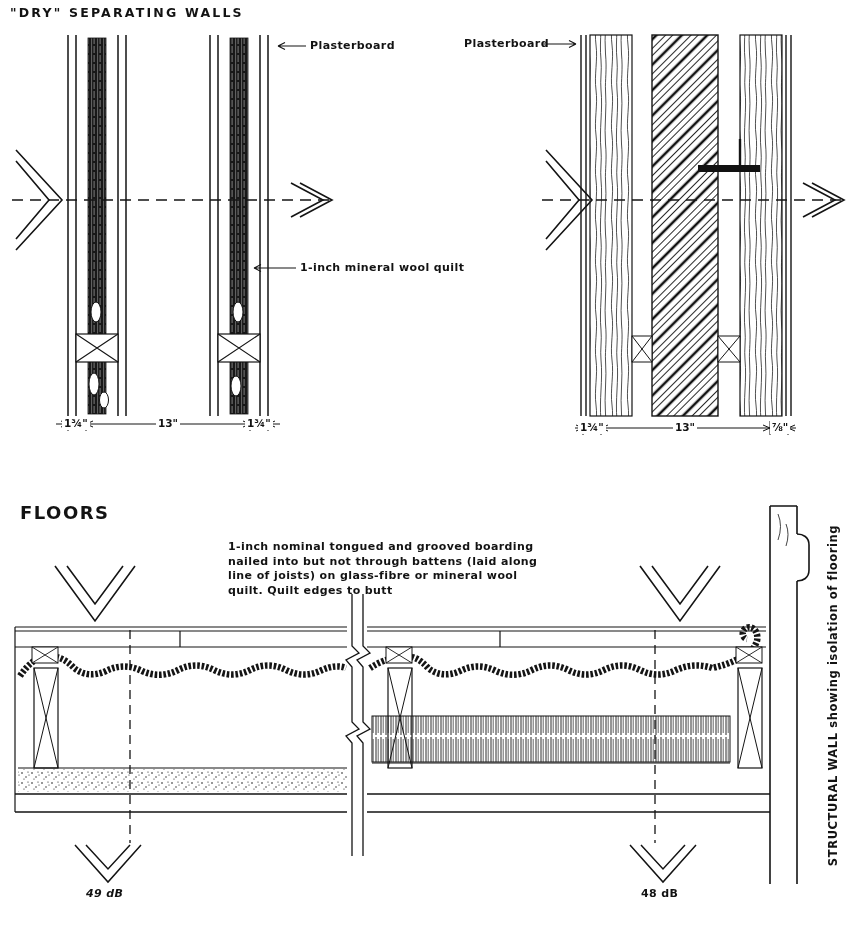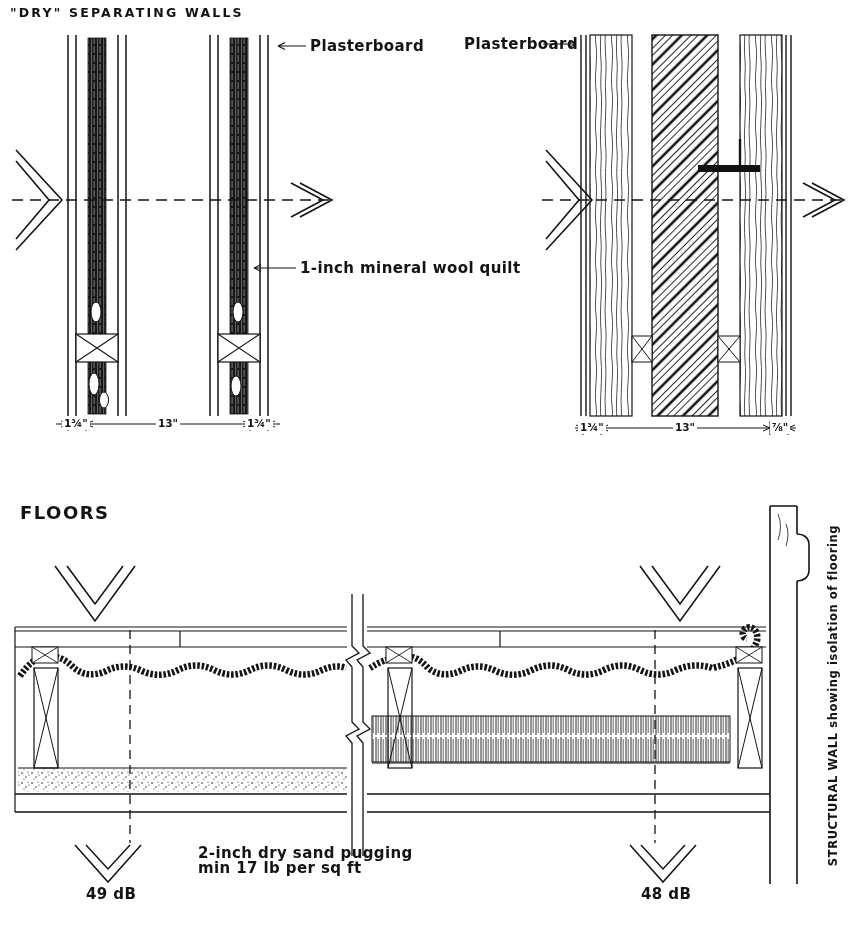--- a/index.html
+++ b/index.html
@@ -1,19 +1,19 @@
 <!DOCTYPE html>
 <html><head>
 <meta charset="utf-8">
 <style>
   html,body{margin:0;padding:0;background:#fff;}
   .page{position:relative;width:855px;height:947px;background:#fff;overflow:hidden;
         font-family:"DejaVu Sans",sans-serif;color:#131313;}
   .art{position:absolute;left:0;top:0;}
-  .lbl{position:absolute;font-weight:700;font-size:15px;line-height:14.5px;
+  .lbl{position:absolute;font-weight:700;font-size:11px;line-height:14.5px;
        letter-spacing:0.4px;white-space:pre-line;color:#131313;}
   .title{font-size:12.5px;letter-spacing:2.2px;}
   .sub{font-size:18px;letter-spacing:1.5px;}
   .dim{font-size:10.5px;background:#fff;padding:0 2px;letter-spacing:0;line-height:13px;}
   .vert{width:380px;height:15px;transform:rotate(-90deg);transform-origin:center;
         text-align:center;font-size:11.5px;letter-spacing:0.6px;}
 </style>
 </head>
 <body>
 
@@ -156,21 +156,23 @@
 <div class="lbl dim" style="left:62px;top:417px;">1¾"</div>
 <div class="lbl dim" style="left:156px;top:417px;">13"</div>
 <div class="lbl dim" style="left:245px;top:417px;">1¾"</div>
 
 <div class="lbl" style="left:464px;top:37px;">Plasterboard</div>
 <div class="lbl dim" style="left:578px;top:421px;">1¾"</div>
 <div class="lbl dim" style="left:673px;top:421px;">13"</div>
 <div class="lbl dim" style="left:770px;top:421px;">⅞"</div>
 
 <div class="lbl sub" style="left:20px;top:506px;">FLOORS</div>
+<div class="lbl" style="left:228px;top:540px;width:380px;">1-inch nominal tongued and grooved boarding
+nailed into but not through battens (laid along
+line of joists) on glass-fibre or mineral wool
+quilt. Quilt edges to butt</div>
 
-<div class="lbl" style="left:198px;top:846px;">2-inch dry sand pugging
-min 17 lb per sq ft</div>
-<div class="lbl" style="left:86px;top:887px;">49 dB</div>
+<div class="lbl" style="left:86px;top:887px;font-style:italic;">49 dB</div>
 <div class="lbl" style="left:641px;top:887px;">48 dB</div>
 
 <div class="lbl vert" style="left:643px;top:688px;">STRUCTURAL WALL   showing isolation of flooring</div>
 
 </div>
 
 </body></html>

